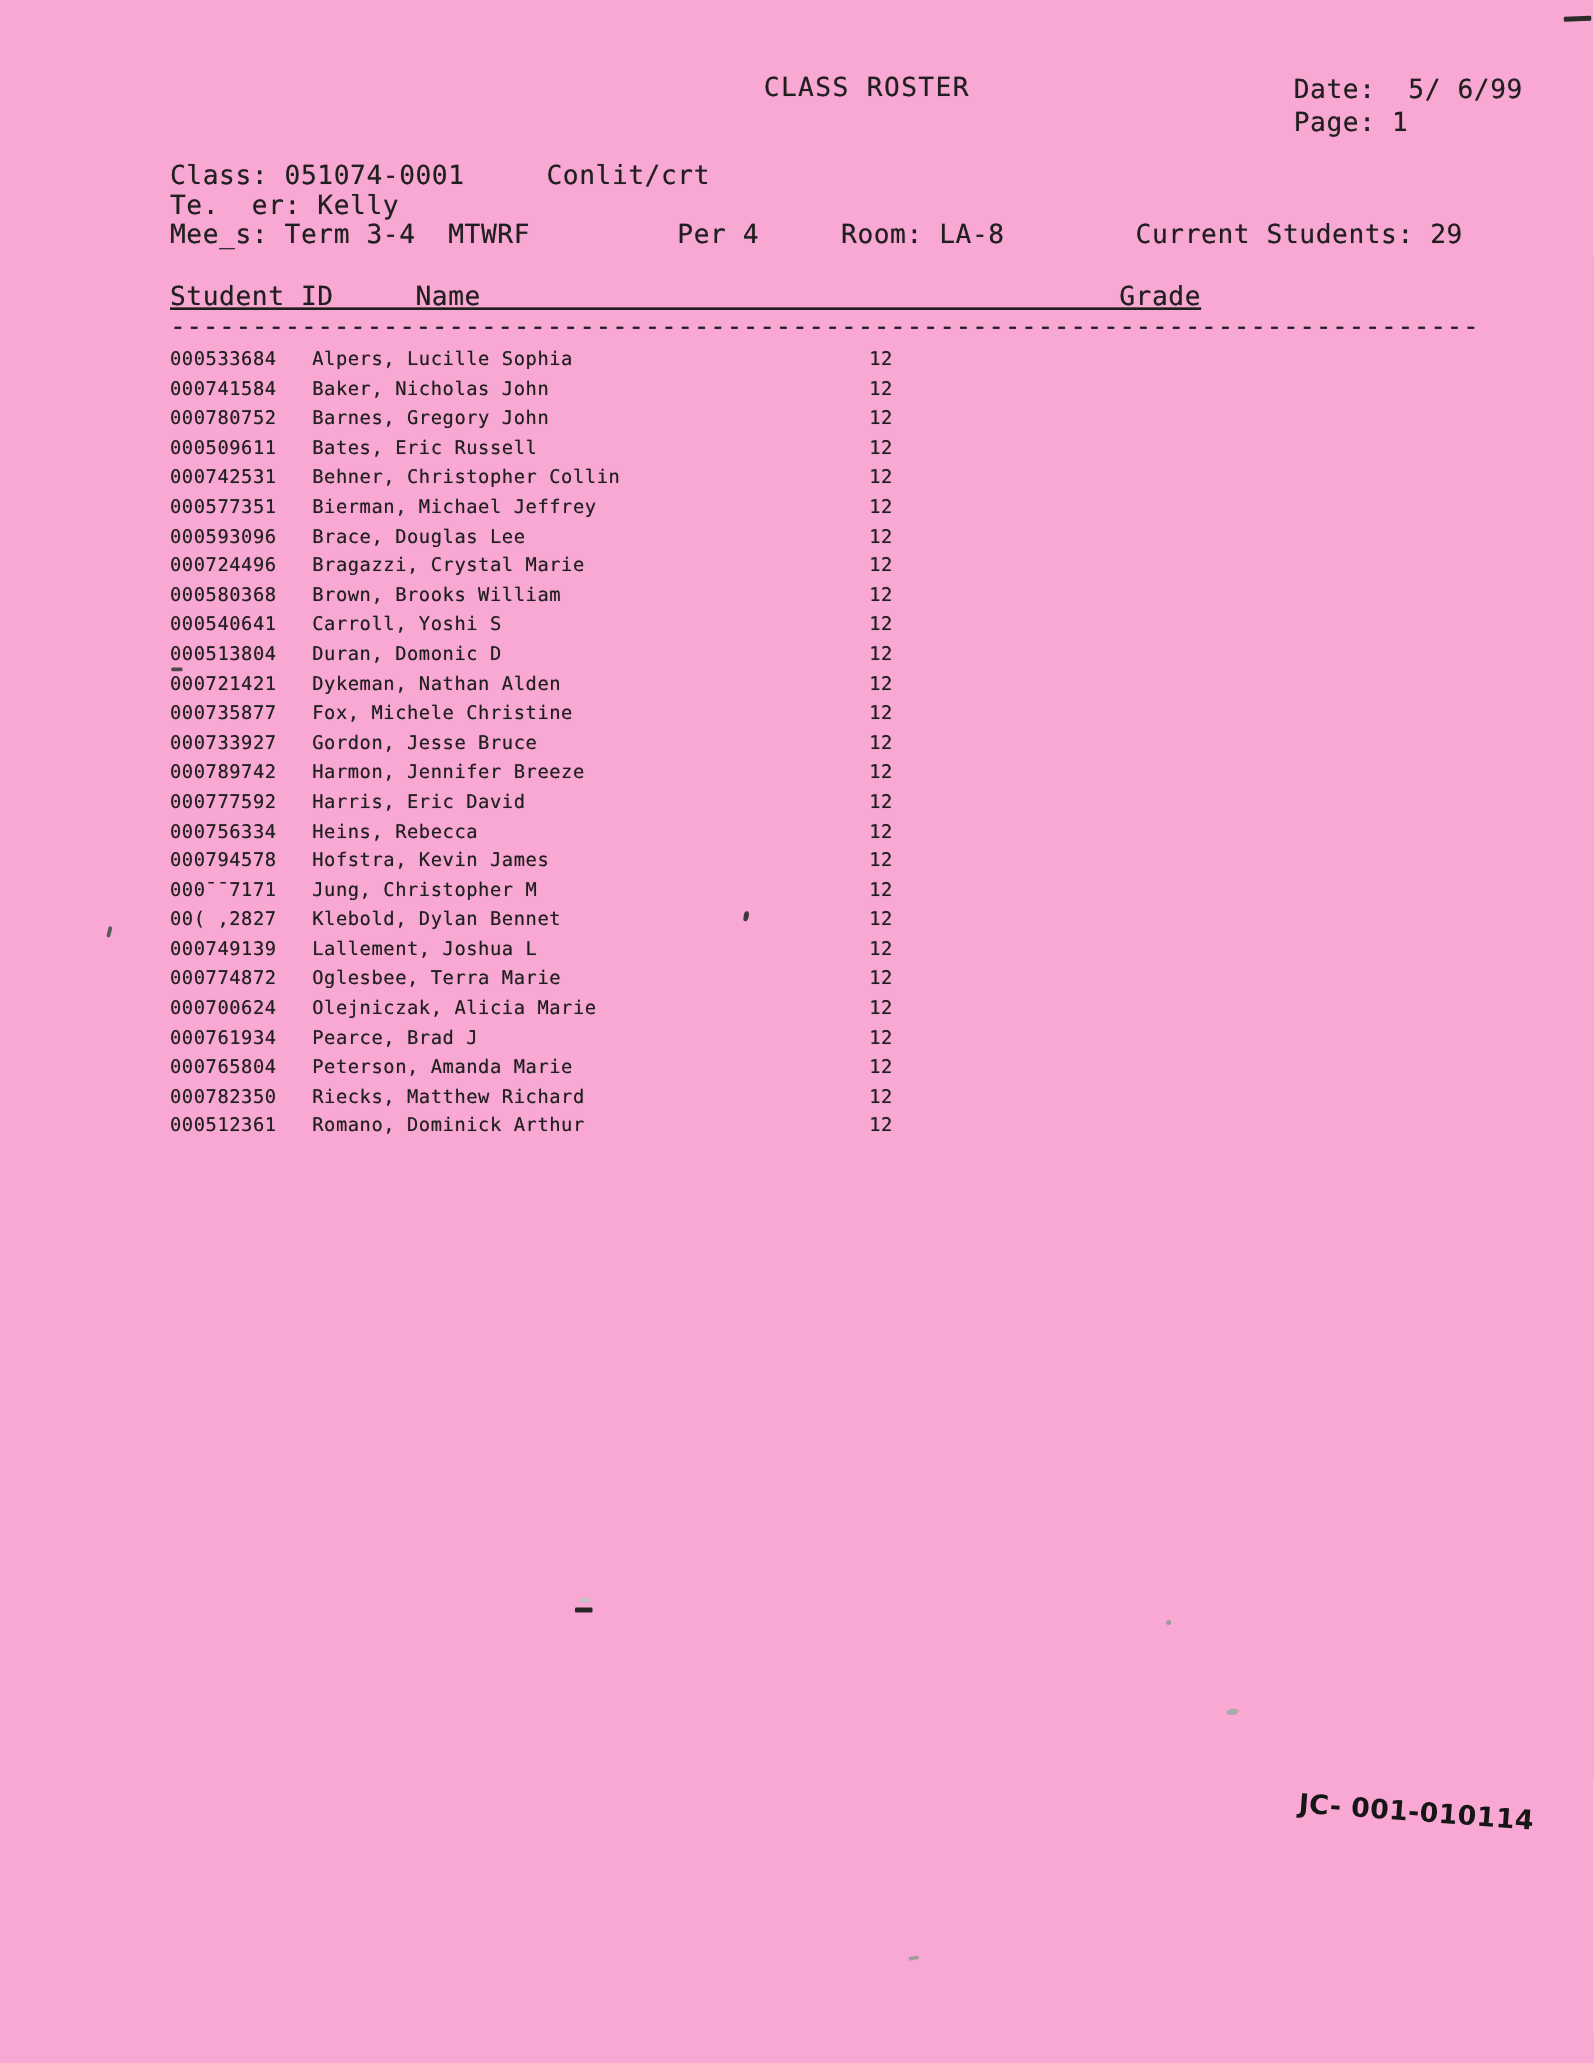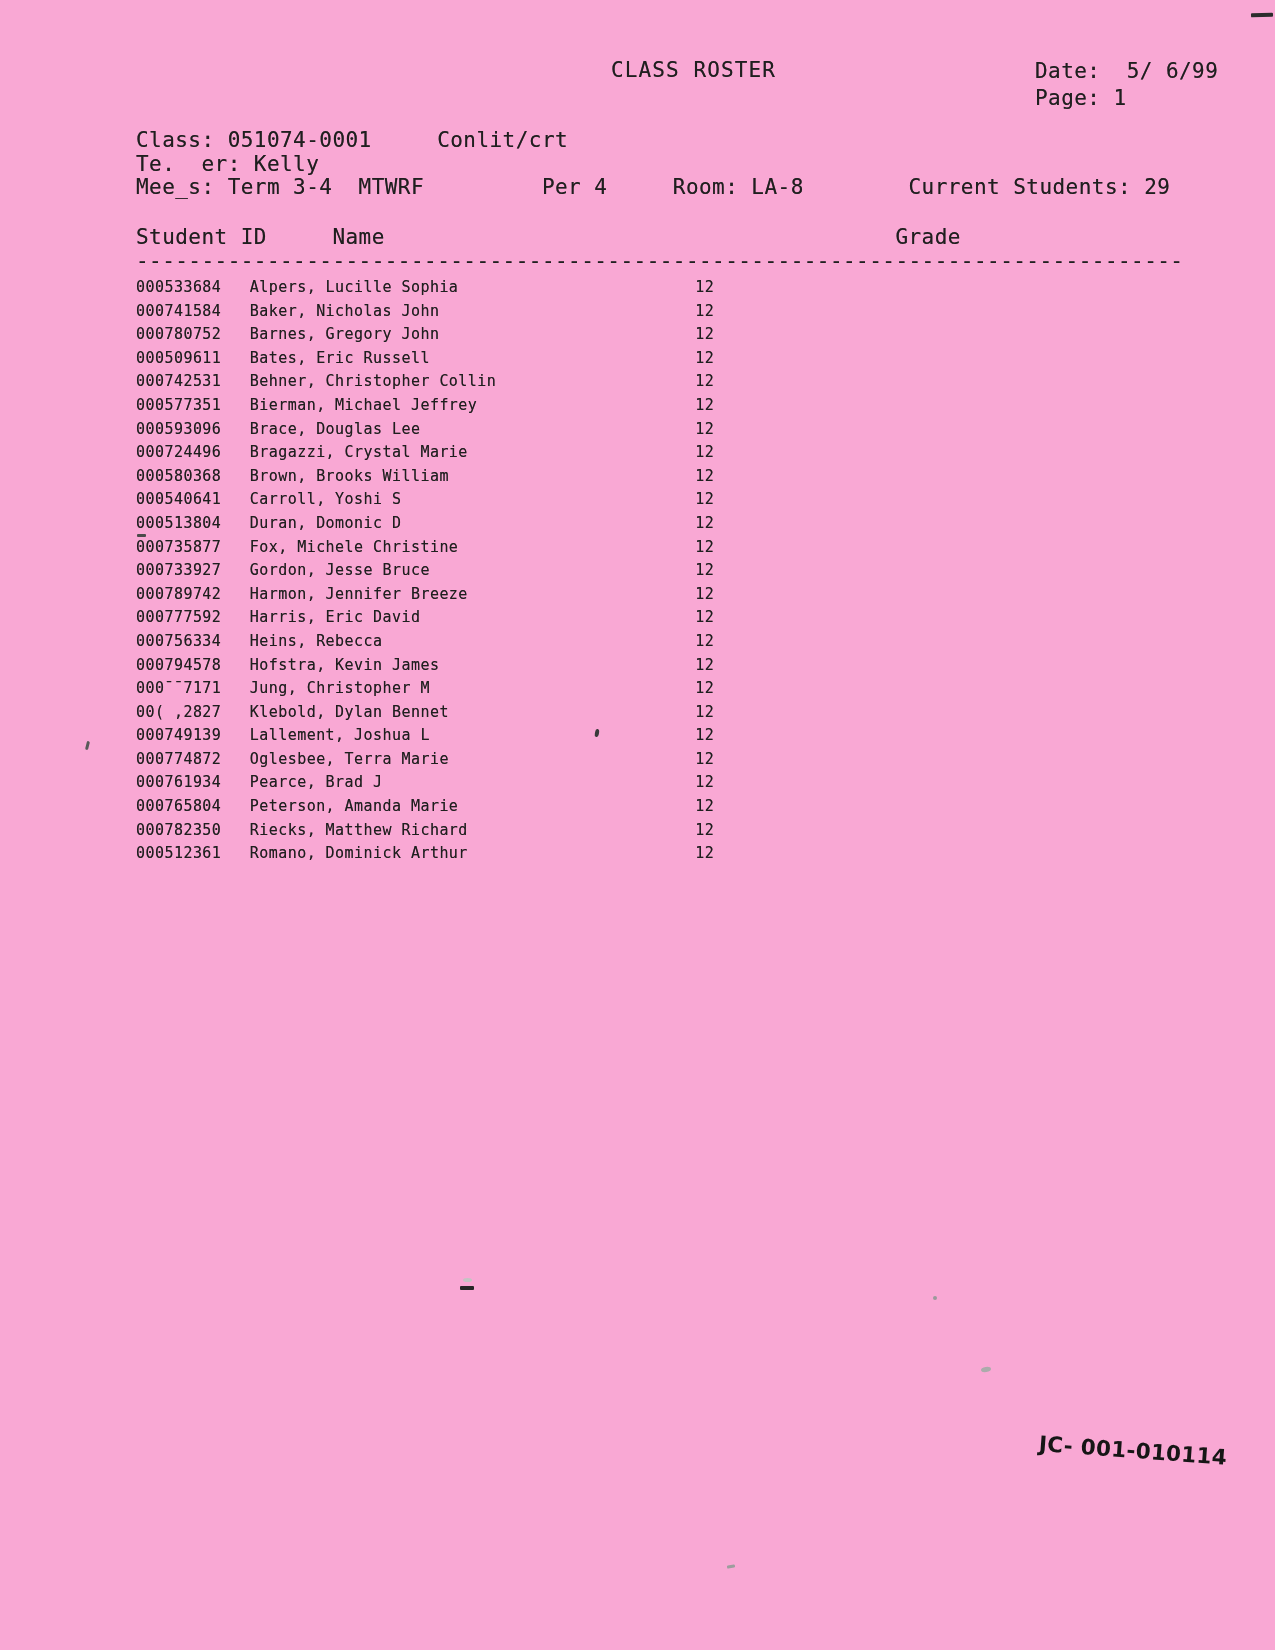--- a/index.html
+++ b/index.html
@@ -72,45 +72,47 @@
 
   <div class="mono title" style="left:611px;top:59px;">CLASS ROSTER</div>
 
   <div class="mono" style="left:1035px;top:60px;">Date:  5/ 6/99</div>
   <div class="mono" style="left:1035px;top:87px;">Page: 1</div>
 
   <div class="mono" style="left:136px;top:129px;">Class: 051074-0001     Conlit/crt</div>
   <div class="mono" style="left:136px;top:152.5px;">Te.  er: Kelly</div>
   <div class="mono" style="left:136px;top:176px;">Mee_s: Term 3-4  MTWRF         Per 4     Room: LA-8        Current Students: 29</div>
 
-  <div class="mono" style="left:136px;top:226px;">Student ID     Name                                       Grade</div>
+  <div class="mono" style="left:136px;top:226px;text-decoration:underline;">Student ID     Name                                       Grade</div>
   <div class="mono" style="left:136px;top:250px;">--------------------------------------------------------------------------------</div>
 
   <div class="rows">
       <div class="mono-row">000533684   Alpers, Lucille Sophia                         12</div>
       <div class="mono-row">000741584   Baker, Nicholas John                           12</div>
       <div class="mono-row">000780752   Barnes, Gregory John                           12</div>
       <div class="mono-row">000509611   Bates, Eric Russell                            12</div>
       <div class="mono-row">000742531   Behner, Christopher Collin                     12</div>
       <div class="mono-row">000577351   Bierman, Michael Jeffrey                       12</div>
       <div class="mono-row">000593096   Brace, Douglas Lee                             12</div>
       <div class="mono-row">000724496   Bragazzi, Crystal Marie                        12</div>
       <div class="mono-row">000580368   Brown, Brooks William                          12</div>
       <div class="mono-row">000540641   Carroll, Yoshi S                               12</div>
       <div class="mono-row">000513804   Duran, Domonic D                               12</div>
+      <div class="mono-row">000721421   Dykeman, Nathan Alden                          12</div>
       <div class="mono-row">000735877   Fox, Michele Christine                         12</div>
       <div class="mono-row">000733927   Gordon, Jesse Bruce                            12</div>
       <div class="mono-row">000789742   Harmon, Jennifer Breeze                        12</div>
       <div class="mono-row">000777592   Harris, Eric David                             12</div>
       <div class="mono-row">000756334   Heins, Rebecca                                 12</div>
       <div class="mono-row">000794578   Hofstra, Kevin James                           12</div>
       <div class="mono-row">000¯¯7171   Jung, Christopher M                            12</div>
       <div class="mono-row">00( ,2827   Klebold, Dylan Bennet                          12</div>
       <div class="mono-row">000749139   Lallement, Joshua L                            12</div>
       <div class="mono-row">000774872   Oglesbee, Terra Marie                          12</div>
+      <div class="mono-row">000700624   Olejniczak, Alicia Marie                       12</div>
       <div class="mono-row">000761934   Pearce, Brad J                                 12</div>
       <div class="mono-row">000765804   Peterson, Amanda Marie                         12</div>
       <div class="mono-row">000782350   Riecks, Matthew Richard                        12</div>
       <div class="mono-row">000512361   Romano, Dominick Arthur                        12</div>
     </div>
 
   <div class="stamp">JC- 001-010114</div>
 
 </div>
 

